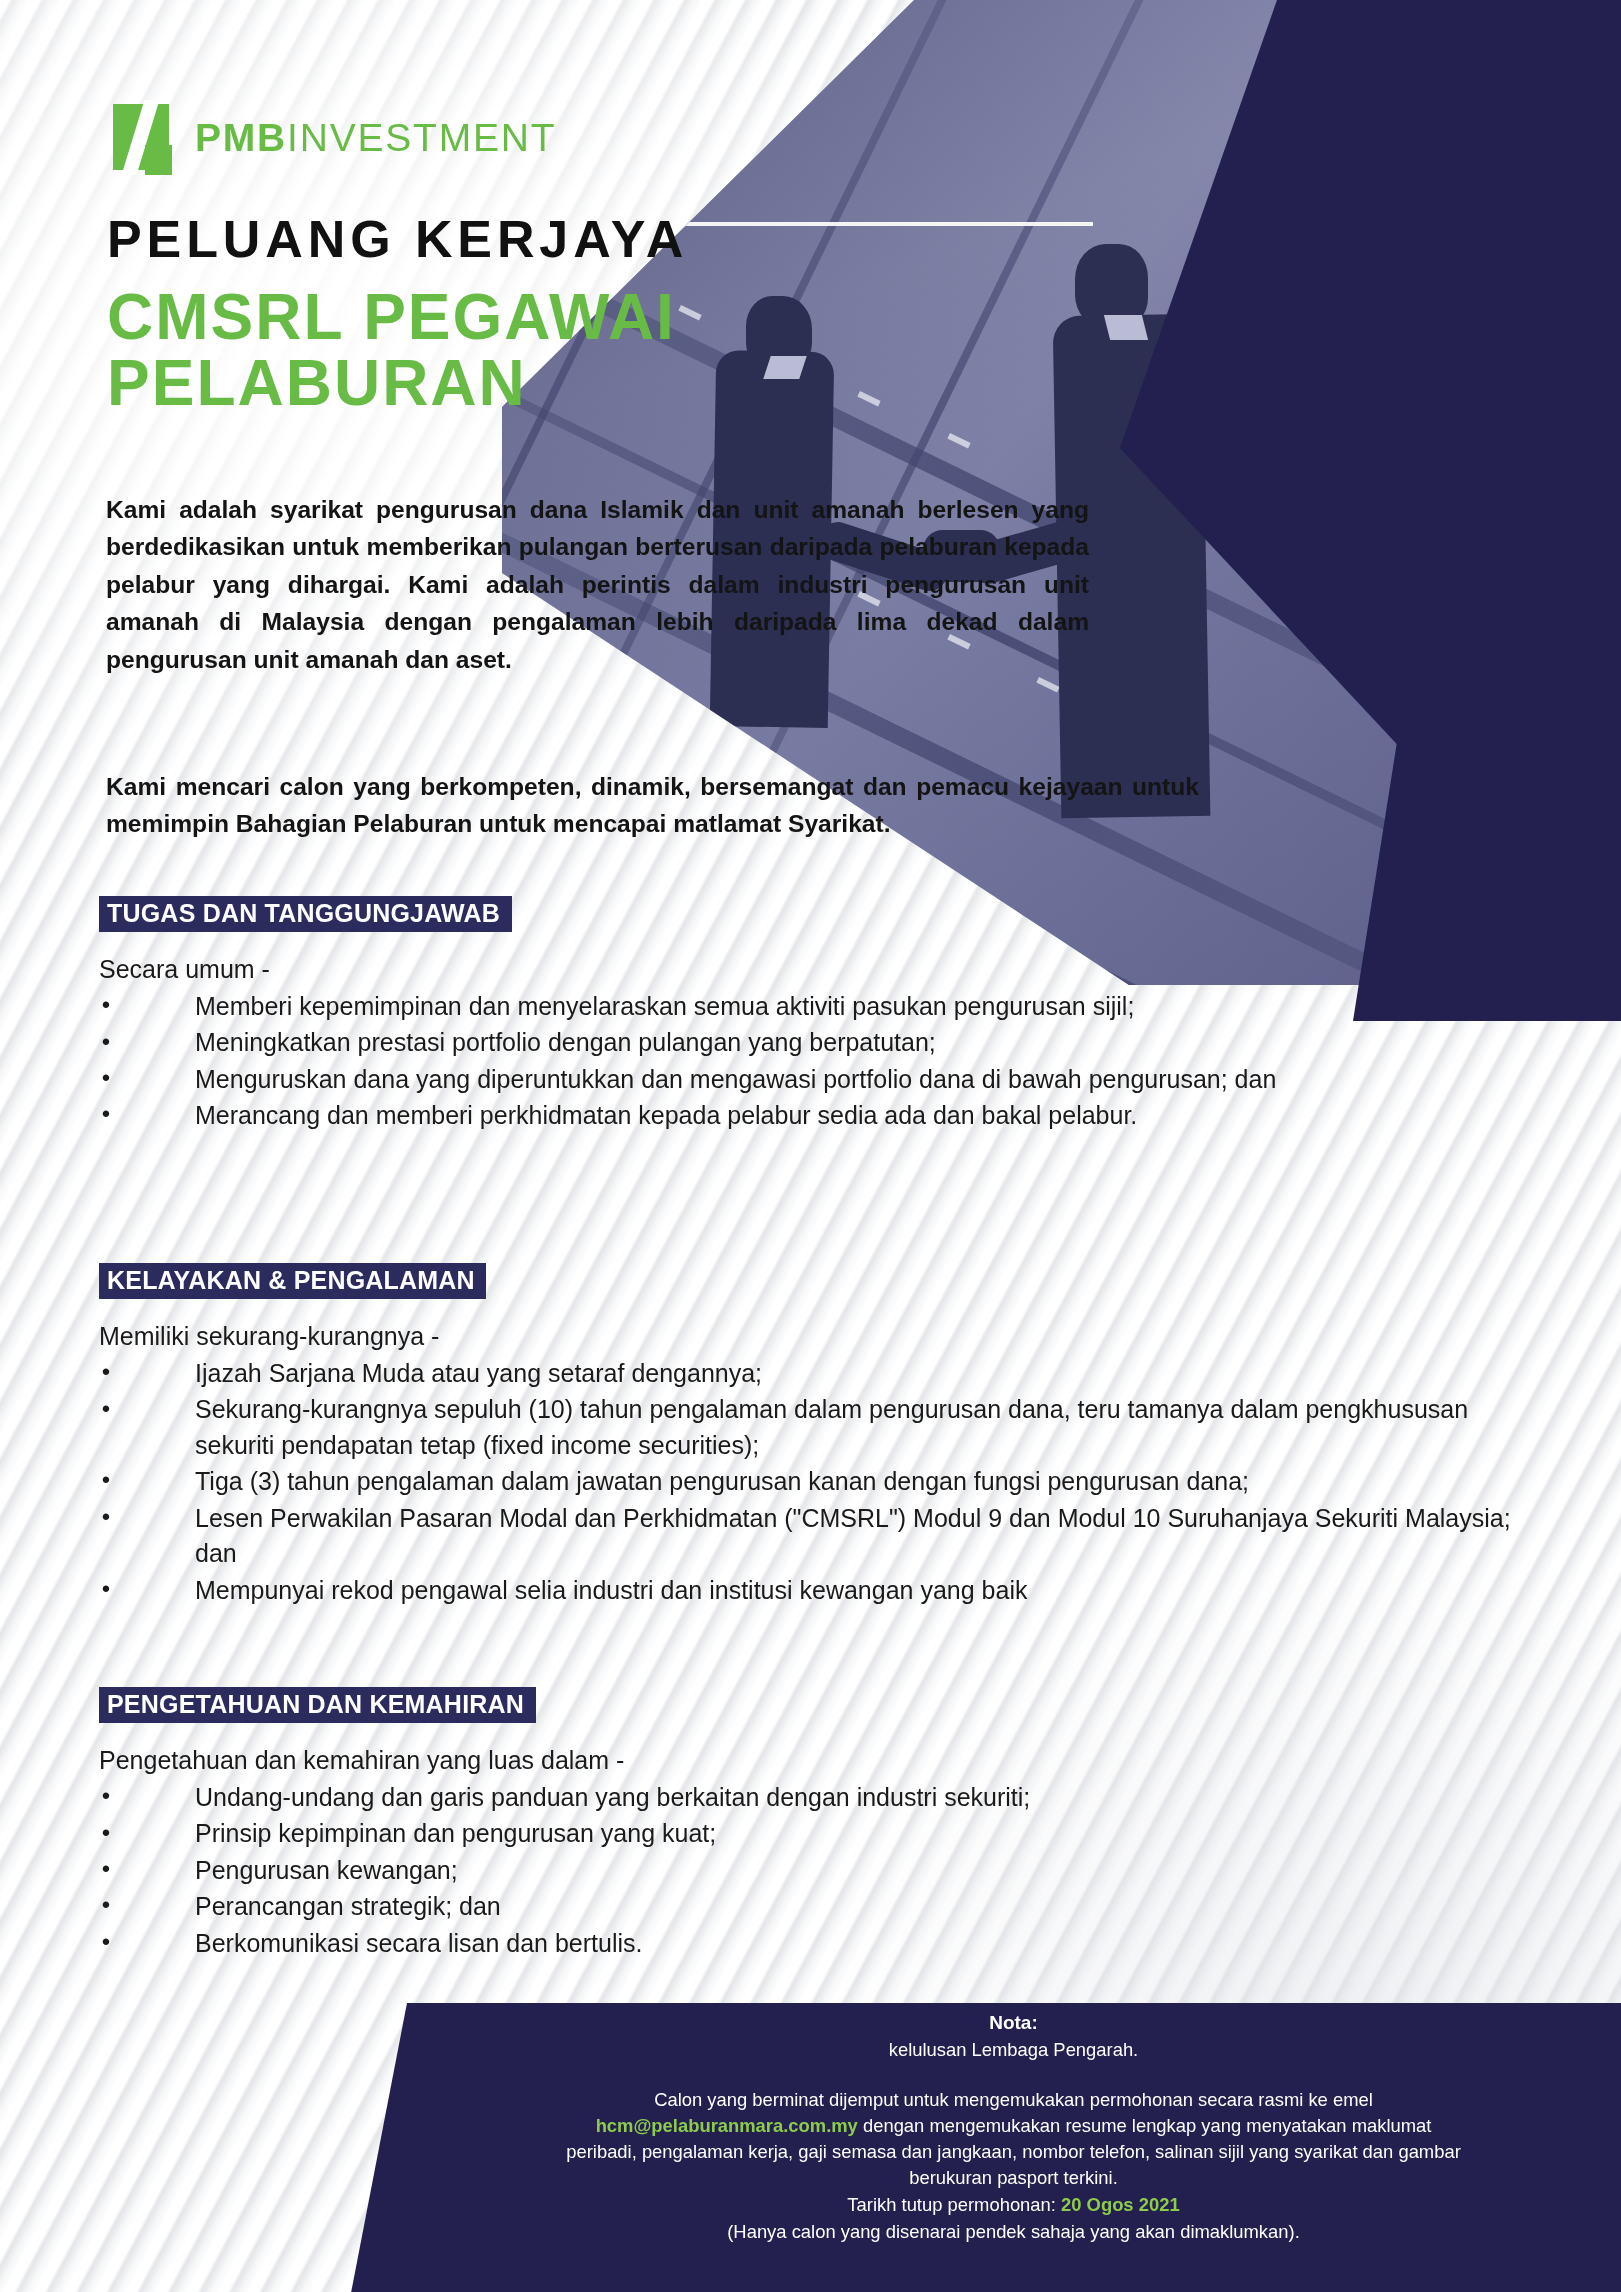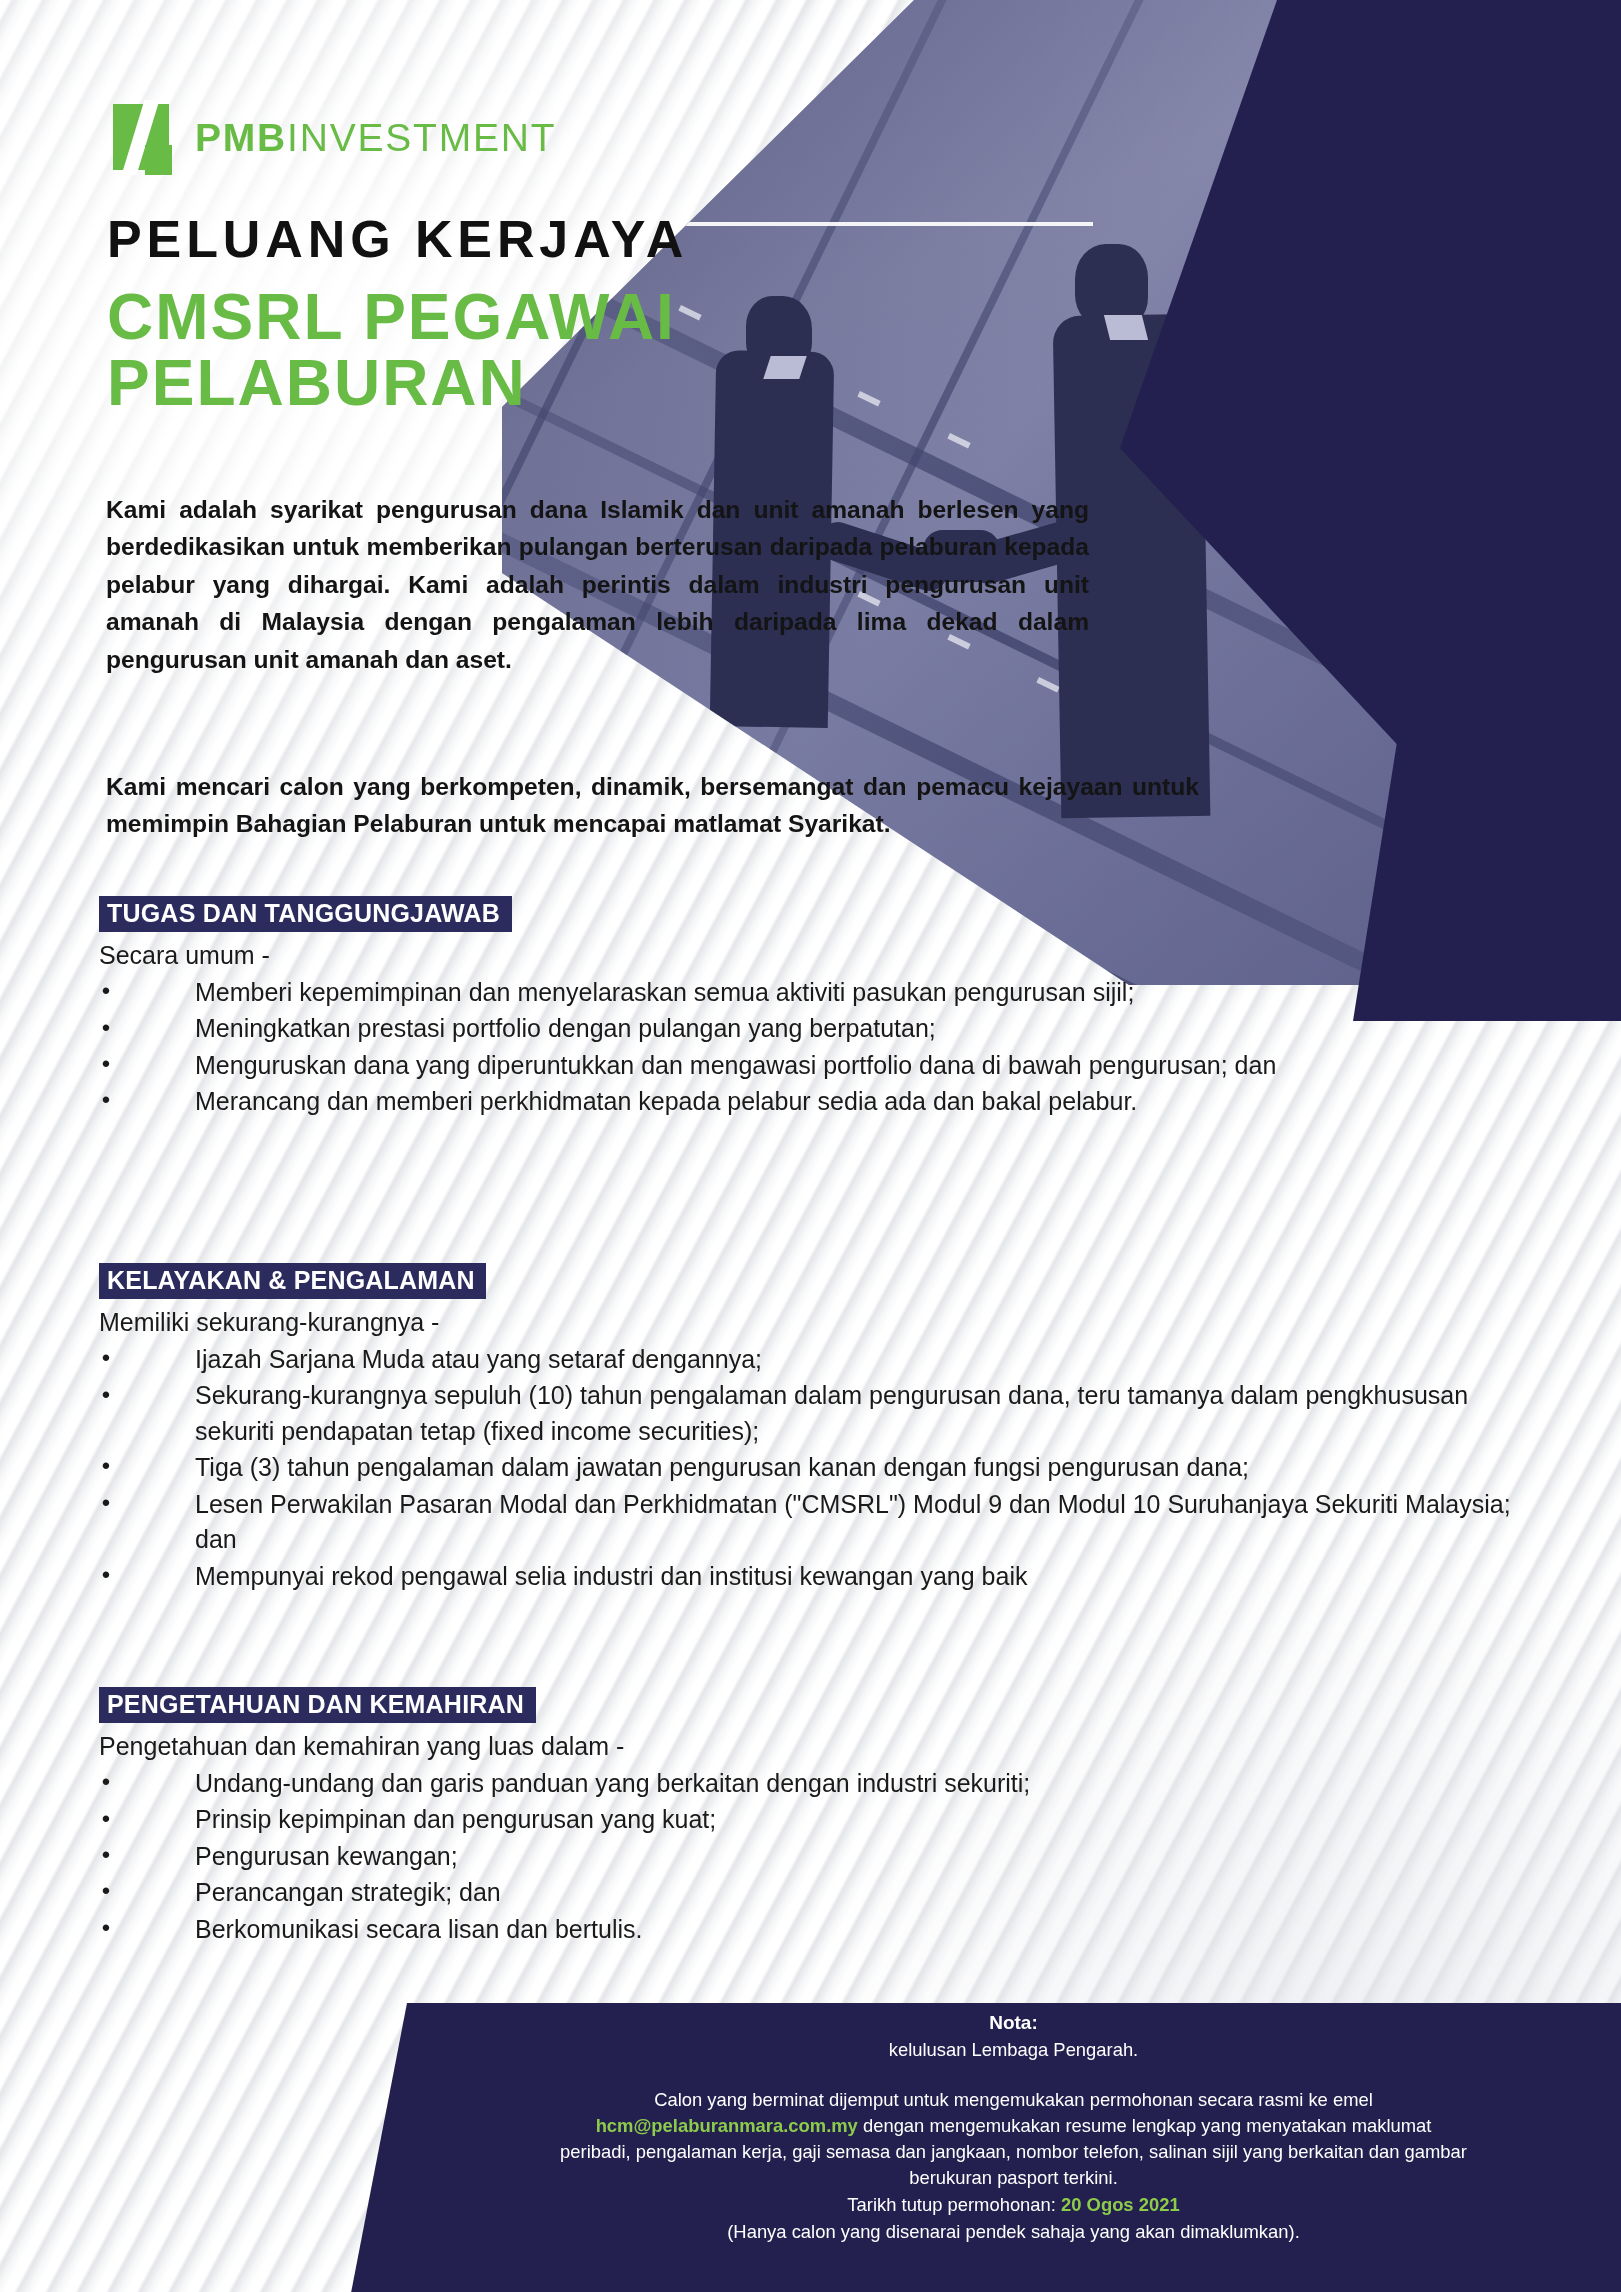--- a/index.html
+++ b/index.html
@@ -151,21 +151,21 @@
   
   .section { position:absolute; left:99px; width:1451px; }
   .sec-head {
     display:inline-block;
     background:#2b2b5e; color:#ffffff;
     font-size:25px; font-weight:700; letter-spacing:0.2px;
     padding:4.5px 11.6px 6.3px 8px; line-height:1;
   }
   .sec-lead {
     font-size:25px; color:#1a1a1a; font-weight:400;
-    margin-top:6px; line-height:1.42;
+    margin-top:20px; line-height:1.42;
   }
   ul.blist { list-style:none; margin-top:1.8px; }
   ul.blist li {
     position:relative;
     padding-left:96px;
     font-size:25px; color:#1a1a1a; font-weight:400;
     line-height:1.42; margin-bottom:0.9px;
   }
   ul.blist li::before {
     content:"\2022";
@@ -294,21 +294,21 @@
     </ul>
   </div>
 
   <div class="footer">
     <div class="footer-inner">
       <div class="f-nota">Nota:</div>
       <div class="f-line">kelulusan Lembaga Pengarah.</div>
       <div class="f-gap"></div>
       <div class="f-line">Calon yang berminat dijemput untuk mengemukakan permohonan secara rasmi ke emel</div>
       <div class="f-line"><span class="f-green">hcm@pelaburanmara.com.my</span><span> dengan mengemukakan resume lengkap yang menyatakan maklumat</span></div>
-      <div class="f-line">peribadi, pengalaman kerja, gaji semasa dan jangkaan, nombor telefon, salinan sijil yang berkaitan dan gambar</div>
+      <div class="f-line">peribadi, pengalaman kerja, gaji semasa dan jangkaan, nombor telefon, salinan sijil yang syarikat dan gambar</div>
       <div class="f-line">berukuran pasport terkini.</div>
       <div class="f-deadline"><span>Tarikh tutup permohonan: </span><span class="f-green">20 Ogos 2021</span></div>
       <div class="f-line">(Hanya calon yang disenarai pendek sahaja yang akan dimaklumkan).</div>
     </div>
   </div>
 
 </div>
 
 
 </body></html>

